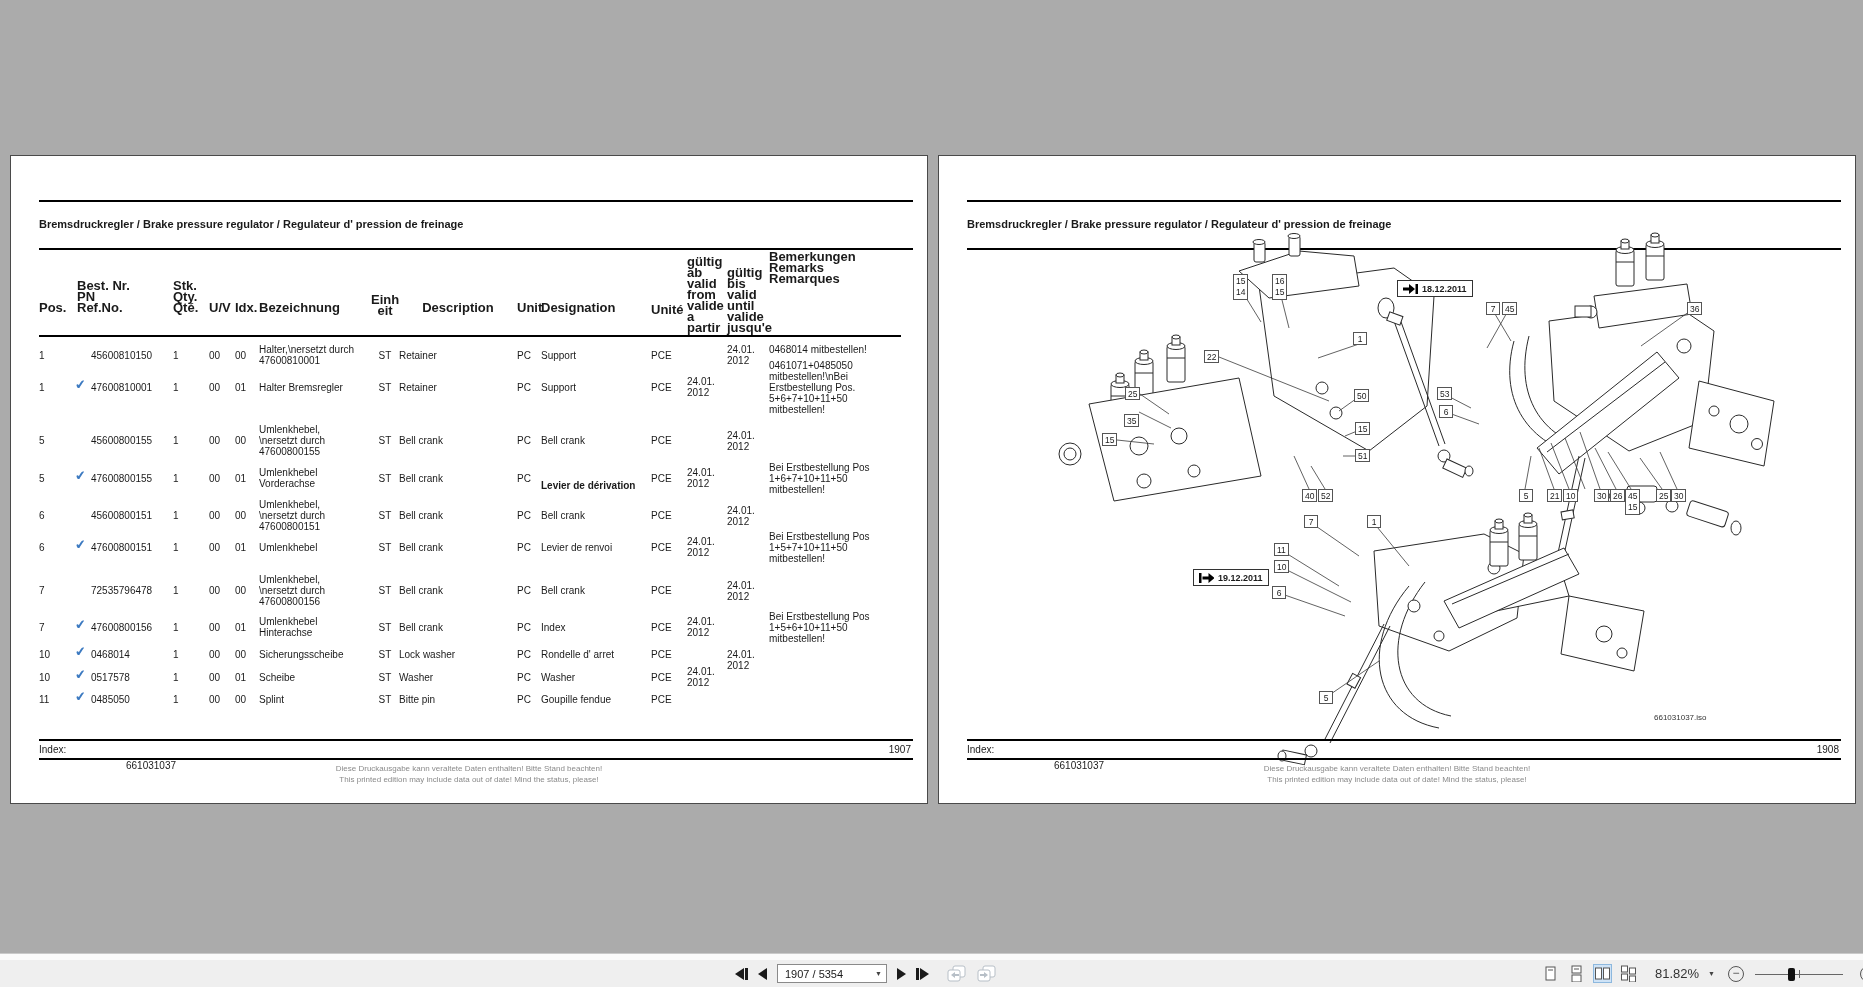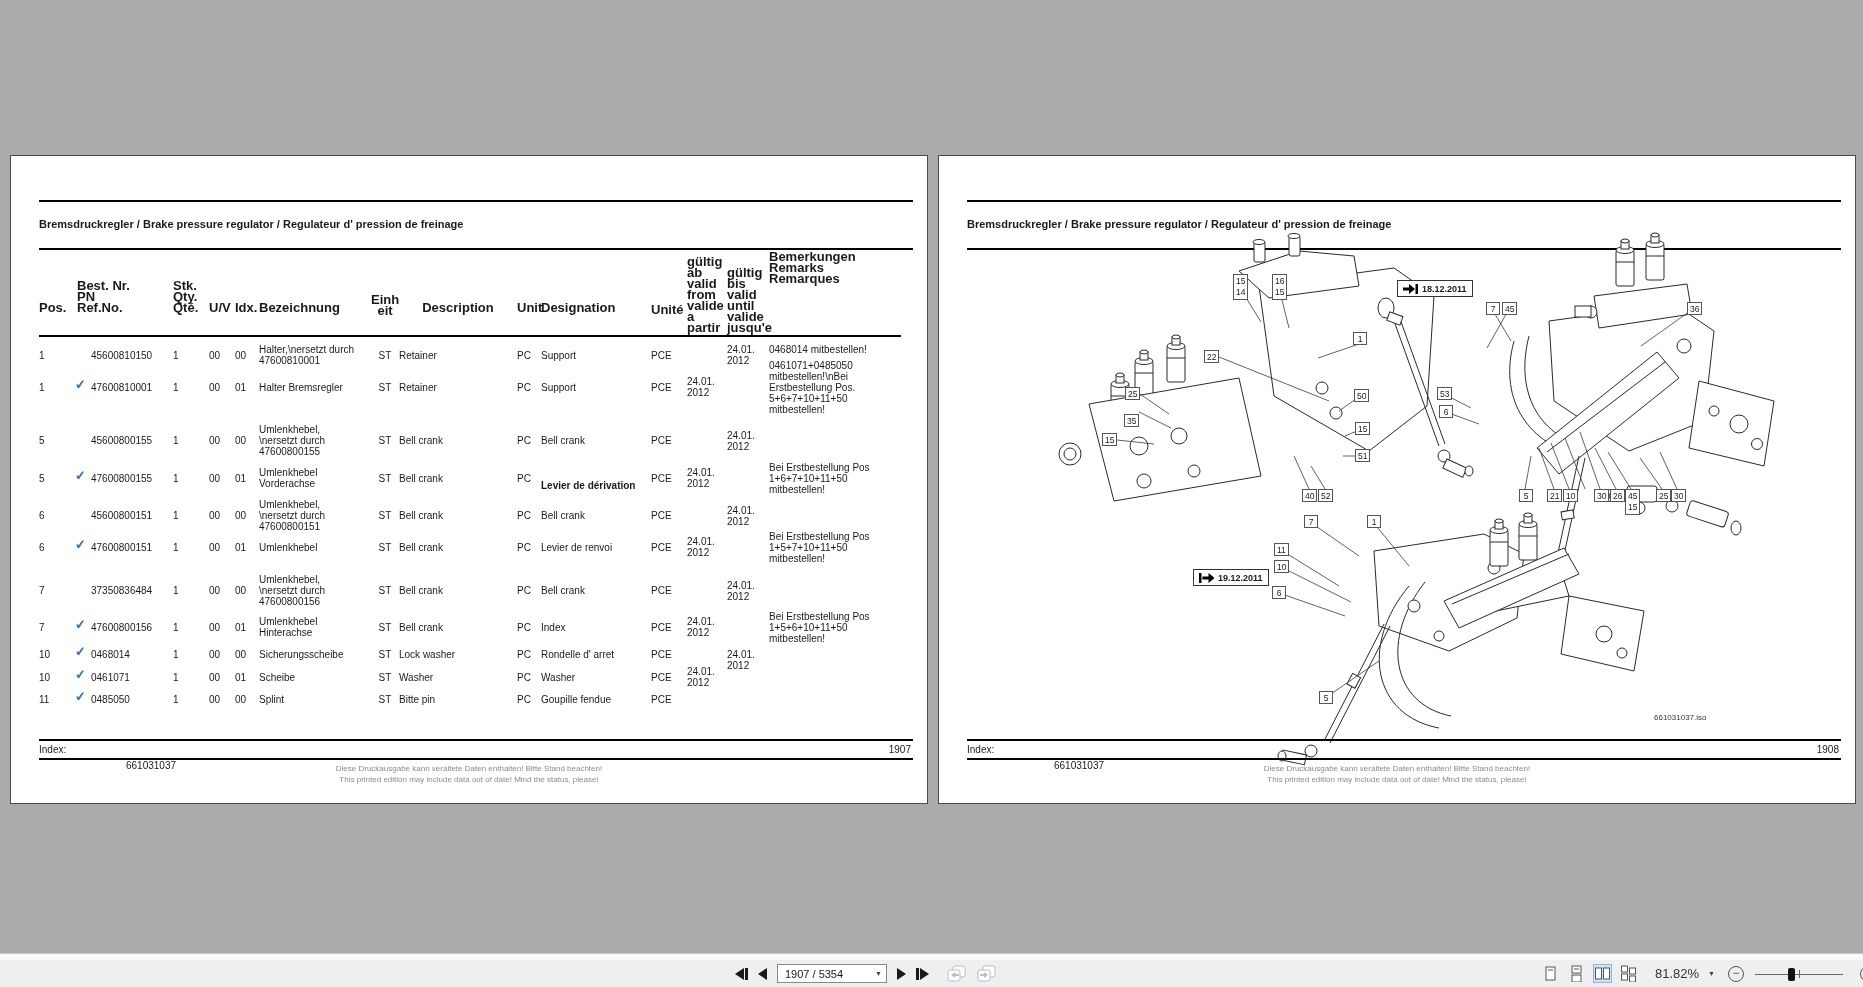--- a/index.html
+++ b/index.html
@@ -235,21 +235,21 @@
           <div class="cell c-unite">PCE</div>
           <div class="cell c-from" style="margin-top: -6px;">24.01.
 2012</div>
           <div class="cell c-until"></div>
           <div class="cell c-rem" style="margin-top: -11px;">Bei Erstbestellung Pos
 1+5+7+10+11+50
 mitbestellen!</div>
         </div>
         <div class="tgrid trow" style="top: 230px;">
           <div class="cell c-pos" style="margin-top: 11px;">7</div>
-          <div class="cell c-part" style="margin-top: 11px;"><span>37350836484</span></div>
+          <div class="cell c-part" style="margin-top: 11px;"><span>72535796478</span></div>
           <div class="cell c-qty" style="margin-top: 11px;">1</div>
           <div class="cell c-uv" style="margin-top: 11px;">00</div>
           <div class="cell c-idx" style="margin-top: 11px;">00</div>
           <div class="cell c-name">Umlenkhebel,
 \nersetzt durch
 47600800156</div>
           <div class="cell c-einh" style="margin-top: 11px;">ST</div>
           <div class="cell c-desc" style="margin-top: 11px;">Bell crank</div>
           <div class="cell c-unit" style="margin-top: 11px;">PC</div>
           <div class="cell c-desig" style="margin-top: 11px;">Bell crank</div>
@@ -291,21 +291,21 @@
           <div class="cell c-unit">PC</div>
           <div class="cell c-desig">Rondelle d' arret</div>
           <div class="cell c-unite">PCE</div>
           <div class="cell c-from"></div>
           <div class="cell c-until">24.01.
 2012</div>
           <div class="cell c-rem"></div>
         </div>
         <div class="tgrid trow" style="top: 328px;">
           <div class="cell c-pos">10</div>
-          <div class="cell c-part"><span class="chk">✔</span><span>0461071</span></div>
+          <div class="cell c-part"><span class="chk">✔</span><span>0517578</span></div>
           <div class="cell c-qty">1</div>
           <div class="cell c-uv">00</div>
           <div class="cell c-idx">01</div>
           <div class="cell c-name">Scheibe</div>
           <div class="cell c-einh">ST</div>
           <div class="cell c-desc">Washer</div>
           <div class="cell c-unit">PC</div>
           <div class="cell c-desig">Washer</div>
           <div class="cell c-unite">PCE</div>
           <div class="cell c-from" style="margin-top: -6px;">24.01.

